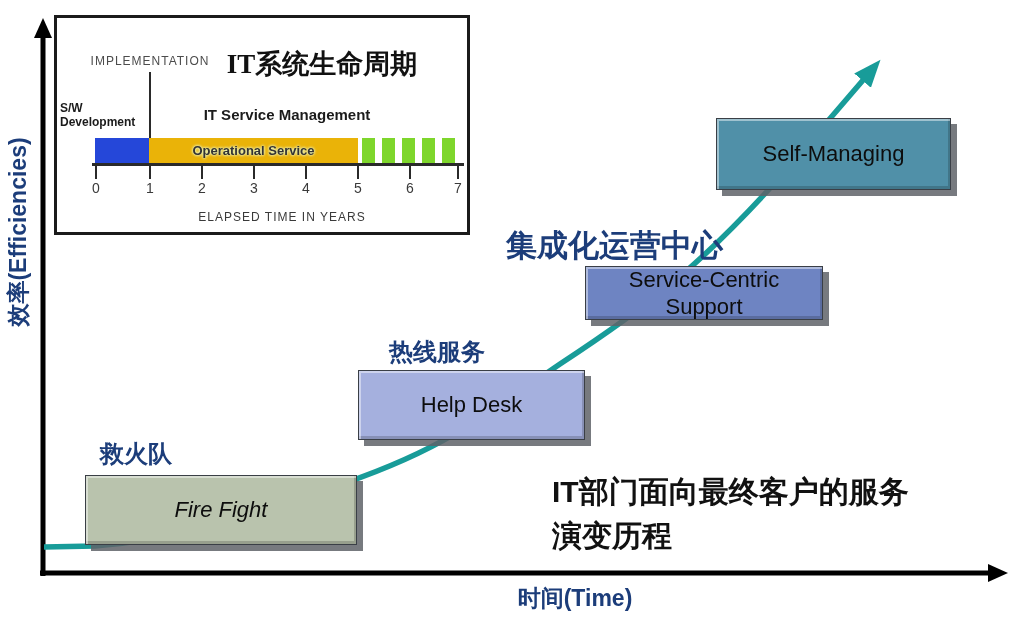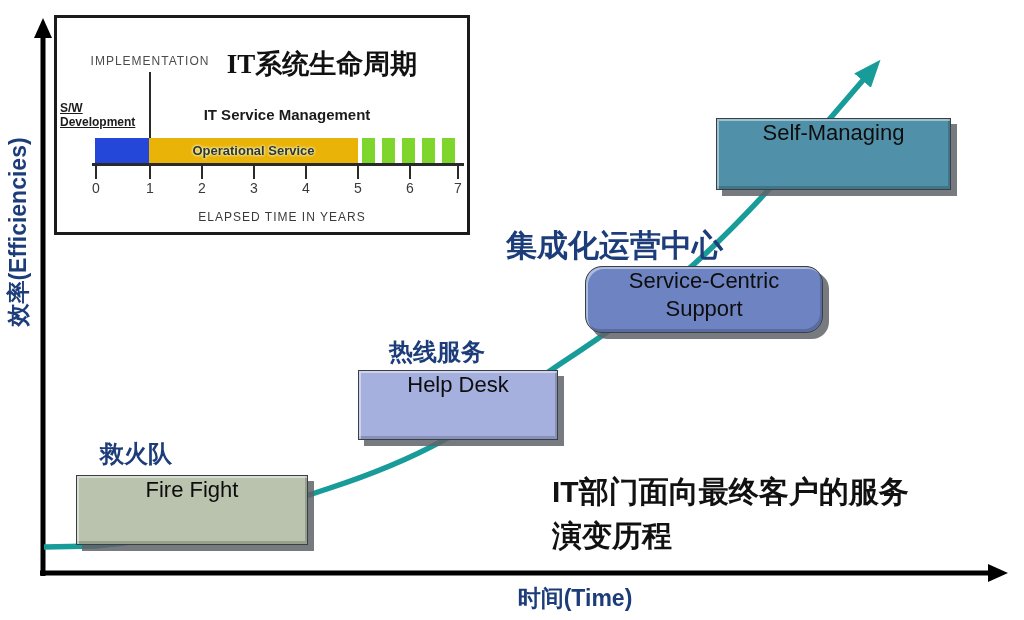--- a/index.html
+++ b/index.html
@@ -3,30 +3,30 @@
 <meta charset="utf-8">
 <style>
   * { margin:0; padding:0; box-sizing:border-box; }
   html,body { background:#fff; }
   body { font-family:"Liberation Sans", sans-serif; }
   .stage { position:relative; width:1024px; height:620px; background:#ffffff; overflow:hidden; }
   .stage svg { position:absolute; left:0; top:0; }
 
   
   .box {
-    position:absolute; display:flex; flex-direction:column; justify-content:flex-start; align-items:center;
+    position:absolute; display:flex; flex-direction:column; justify-content:center; align-items:center;
     color:#0d0d0d; font-size:22px; line-height:1.25; text-align:center;
     border:1px solid #3a3f46;
     box-shadow: 6px 6px 0 rgba(95,99,104,0.85),
                 inset 2px 2px 0 rgba(255,255,255,0.45),
                 inset -2px -3px 0 rgba(0,0,0,0.18);
   }
-  .box-firefight    { left:76px;  top:475px; width:232px; height:70px; background:#b9c3ad; }
-  .box-helpdesk     { left:358px; top:370px; width:200px; height:70px; background:#a5b0de; }
-  .box-service      { left:585px; top:266px; width:238px; height:67px; background:#6e84c2;border-radius:17px; }
+  .box-firefight    { left:85px;  top:475px; width:272px; height:70px; background:#b9c3ad;font-style:italic; }
+  .box-helpdesk     { left:358px; top:370px; width:227px; height:70px; background:#a5b0de; }
+  .box-service      { left:585px; top:266px; width:238px; height:54px; background:#6e84c2; }
   .box-selfmanaging { left:716px; top:118px; width:235px; height:72px; background:#5090a8; }
 
   
   .cn-label { position:absolute; color:#1c3d7a; font-weight:bold; white-space:nowrap; }
   .lbl-firefight    { left:100px; top:438px; font-size:24px; }
   .lbl-helpdesk     { left:389px; top:336px; font-size:24px; }
   .lbl-service      { left:506px; top:225px; font-size:31px; }
   .lbl-selfmanaging { left:596px; top:68px;  font-size:25px; }
 
   
@@ -39,21 +39,21 @@
                   color:#1c3d7a; font-weight:bold; font-size:23px; }
 
   
   .inset { position:absolute; left:54px; top:15px; width:416px; height:220px; background:#fff;
            border:3px solid #1b1b1b; }
   .inset .impl-label { position:absolute; left:93px; top:36px; transform:translateX(-50%);
            font-size:12px; letter-spacing:1px; color:#4c4c4c; white-space:nowrap; }
   .inset .impl-line { position:absolute; left:92px; top:54px; width:2px; height:66px; background:#2a2a2a; }
   .inset .title { position:absolute; left:130px; top:28px; width:270px; text-align:center;
            font-size:27px; color:#111; font-weight:bold; font-family:"Liberation Serif", serif; white-space:nowrap; }
-  .inset .sw-label { position:absolute; left:3px; top:84px; font-size:12px; font-weight:bold; color:#1b1b1b; line-height:1.15;text-decoration:underline; }
+  .inset .sw-label { position:absolute; left:3px; top:84px; font-size:12px; font-weight:bold; color:#1b1b1b; line-height:1.15; }
   .inset .itsm-label { position:absolute; left:110px; top:88px; width:240px; text-align:center;
            font-size:15px; font-weight:bold; color:#1b1b1b; white-space:nowrap; }
   .inset .bar { position:absolute; top:120px; height:25px; }
   .inset .bar-blue  { left:38px; width:54px; background:#2547d9; }
   .inset .bar-green { left:92px; width:209px; background:#eab308; display:flex; align-items:center; justify-content:center; }
   .inset .bar-green span { font-size:13px; font-weight:bold; color:#333;
            text-shadow:0 0 3px #eaffd9, 0 0 3px #eaffd9; white-space:nowrap; }
   .inset .dash { position:absolute; top:120px; height:25px; width:13px; background:#7ed62c; }
   .inset .baseline { position:absolute; left:35px; top:145px; width:372px; height:3px; background:#2a2a2a; }
   .inset .tick { position:absolute; top:146px; width:2px; height:15px; background:#2a2a2a; }

